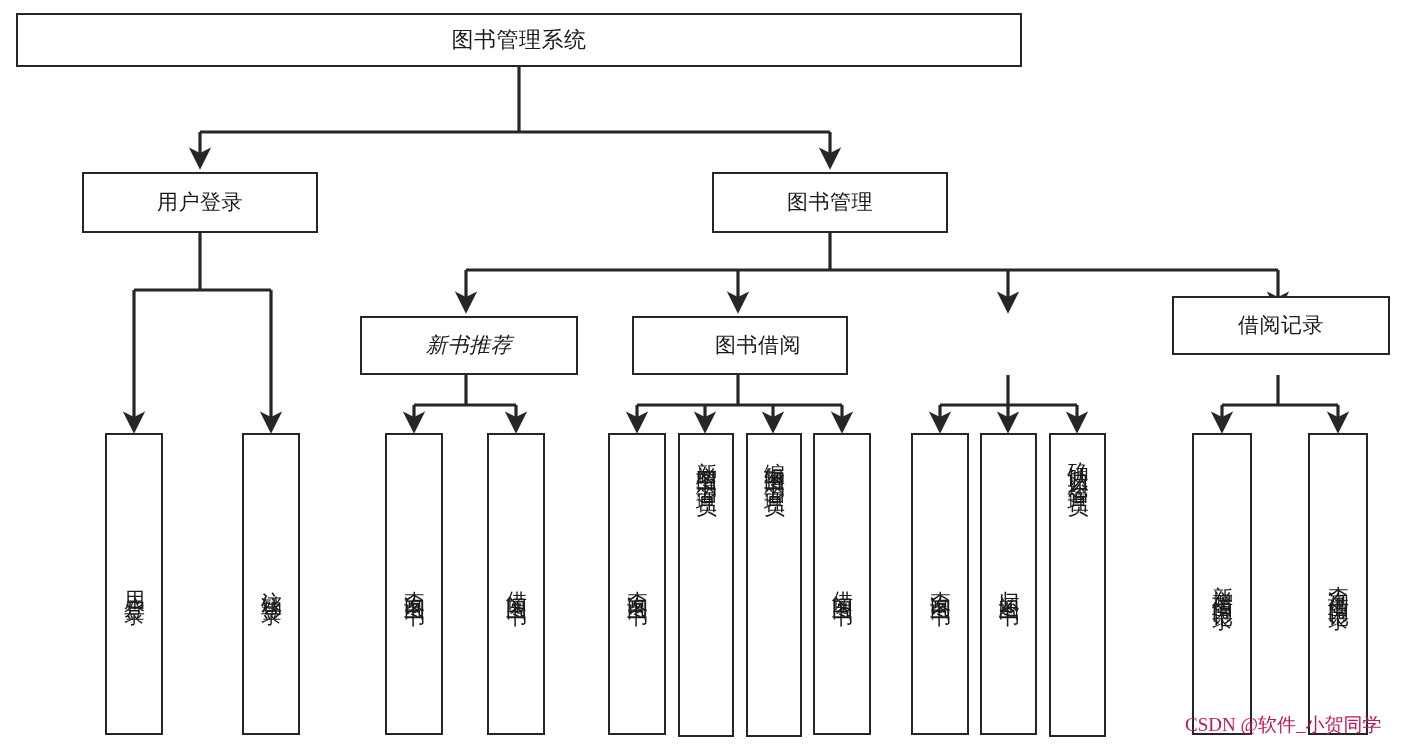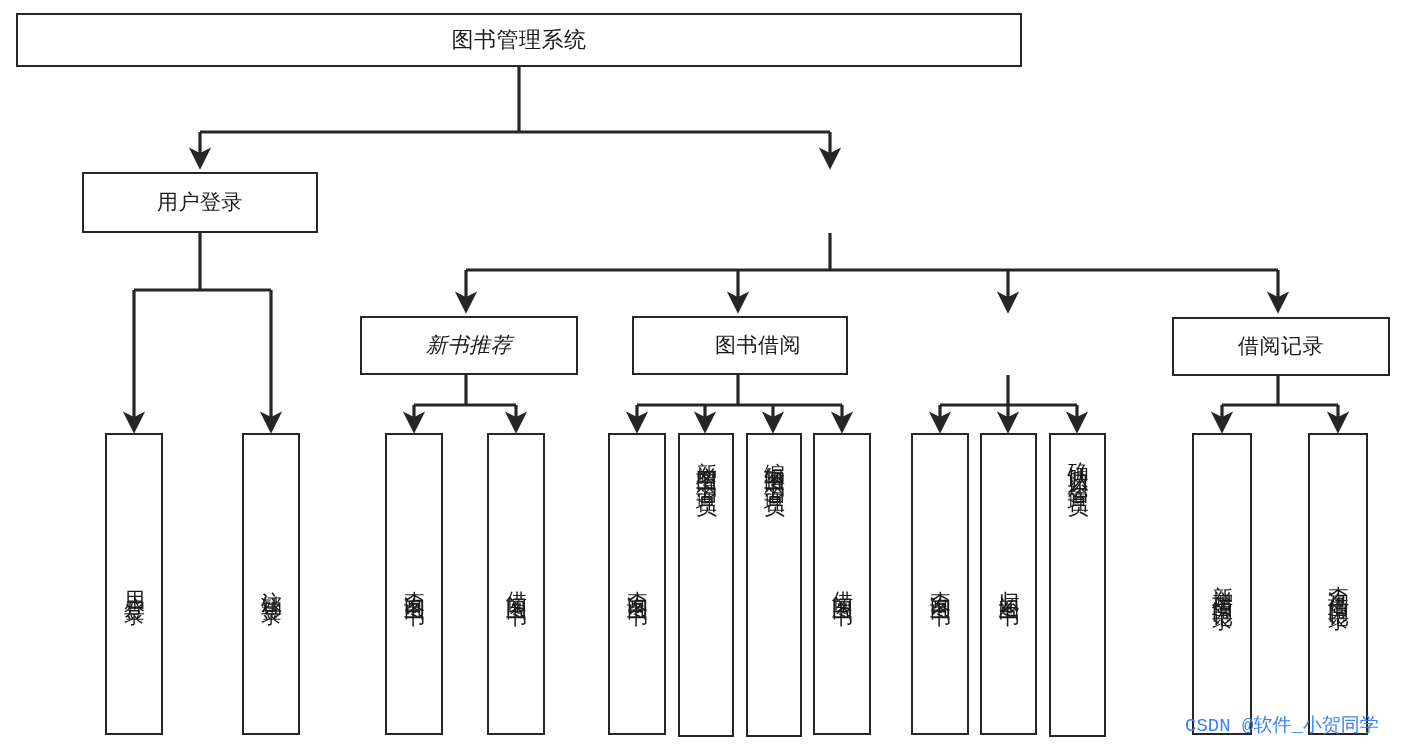--- a/index.html
+++ b/index.html
@@ -66,23 +66,23 @@
   }
   .node-v.centered {
     align-items: center;
     padding-top: 0;
   }
   #watermark {
     position: absolute;
     left: 1185px;
     top: 712px;
     font-size: 19px;
-    color: #3b82f6;
+    color: #be185d;
     white-space: nowrap;
-    font-family: Liberation Mono, monospace;
+    font-family: Liberation Serif, serif;
   }
 </style>
 </head>
 <body>
 
 <div id="diagram-root">
 
   <svg id="edge-layer" viewBox="0 0 1405 747" width="1405" height="747" xmlns="http://www.w3.org/2000/svg">
     <defs>
       <marker id="arrow" viewBox="0 0 12 12" refX="10" refY="6" markerWidth="7" markerHeight="7" orient="auto-start-reverse">
@@ -134,31 +134,34 @@
   </svg>
 
   <div class="node node-h" id="node-root" style="left:16px; top:13px; width:1006px; height:54px;">
     <span class="label">图书管理系统</span>
   </div>
 
   <div class="node node-h" style="left:82px; top:172px; width:236px; height:61px;">
     <span class="label">用户登录</span>
   </div>
 
+  <div class="node node-h" style="left:712px; top:172px; width:236px; height:61px;">
+    <span class="label">图书管理</span>
+  </div>
 
   <div class="node node-h" style="left:360px; top:316px; width:218px; height:59px;font-style:italic;">
     <span class="label">新书推荐</span>
   </div>
 
   <div class="node node-h" style="left:632px; top:316px; width:216px; height:59px;padding-left:36px;">
     <span class="label">图书借阅</span>
   </div>
 
 
-  <div class="node node-h" style="left:1172px; top:317px; width:218px; height:59px;">
+  <div class="node node-h" style="left:1172px; top:296px; width:218px; height:59px;">
     <span class="label">借阅记录</span>
   </div>
 
   <div class="node node-v centered" style="left:105px; top:433px; width:58px; height:302px;">
     <span class="label">用户登录</span>
   </div>
 
   <div class="node node-v centered" style="left:242px; top:433px; width:58px; height:302px;">
     <span class="label">注销登录</span>
   </div>

